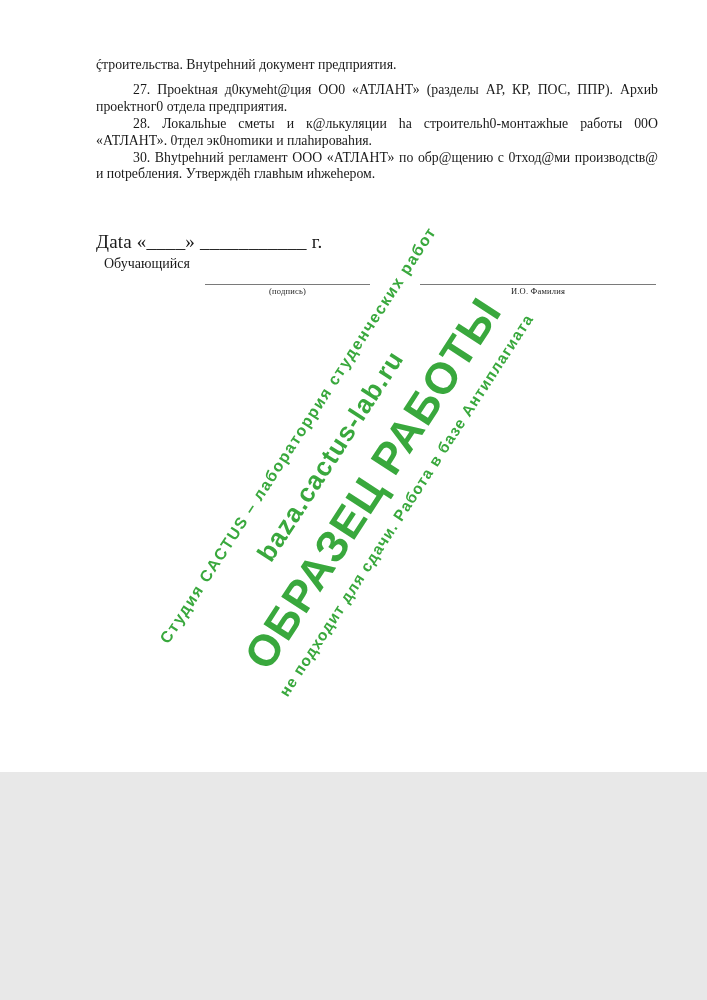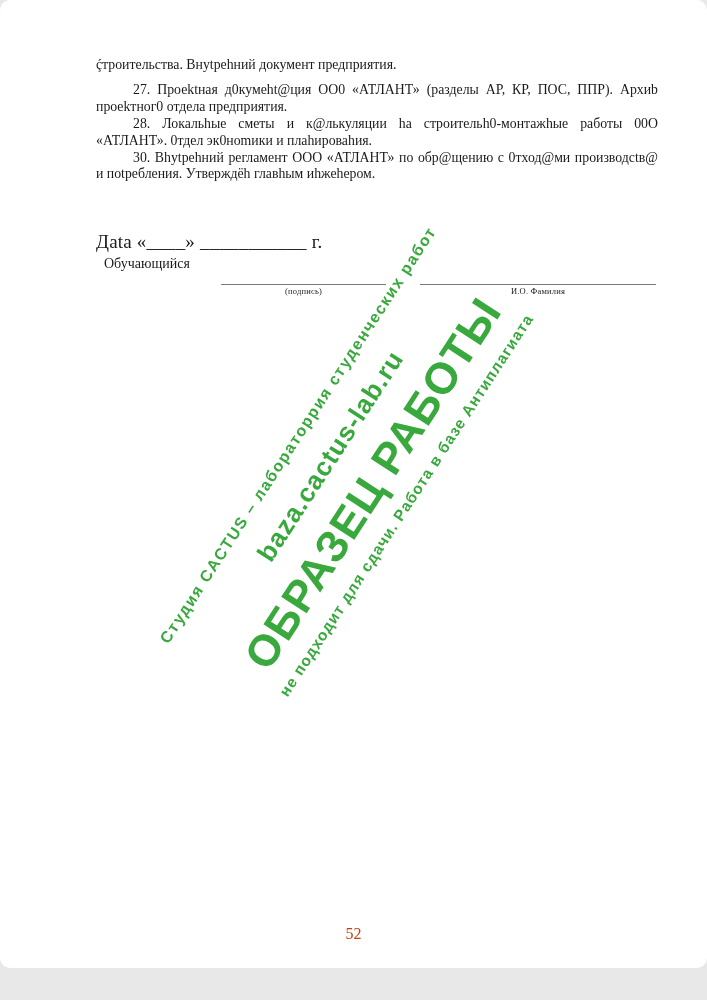--- a/index.html
+++ b/index.html
@@ -1,23 +1,22 @@
 <!DOCTYPE html>
 <html><head>
 <meta charset="utf-8">
 <style>
   html,body{margin:0;padding:0;background:#e8e8e8;}
   .page{
     position:relative;
-    width:707px;height:968px;
+    width:707px;height:772px;
     background:#ffffff;
     overflow:hidden;
     font-family:"Liberation Serif","DejaVu Serif",serif;
     color:#1a1a1a;
-    border-radius:10px;
   }
   .content{
     position:absolute;
     left:96px;top:57px;width:562px;
     font-size:13.8px;line-height:16.9px;
   }
   .content p{margin:0;text-align:justify;}
   .content p.cont{margin-bottom:8px;}
   .content p.indent{text-indent:37px;}
   .date-line{
@@ -27,21 +26,21 @@
   .sig-label{
     position:absolute;left:104px;top:256px;
     font-size:14px;
   }
   .sig{position:absolute;top:284px;}
   .sig .rule{border-top:1px solid #7a7a7a;height:0;}
   .sig .cap{
     text-align:center;font-size:8.5px;color:#222;
     padding-top:1px;letter-spacing:.2px;
   }
-  .sig1{left:221px;width:165px;}
+  .sig1{left:205px;width:165px;}
   .sig2{left:420px;width:236px;}
   .page-number{
     position:absolute;left:0;right:0;top:925px;
     text-align:center;font-size:16px;color:#c2410c;
   }
   .watermark{
     position:absolute;left:52px;top:310px;width:600px;height:320px;
     display:flex;flex-direction:column;align-items:center;justify-content:center;
     transform:rotate(-57deg);
     transform-origin:center center;

